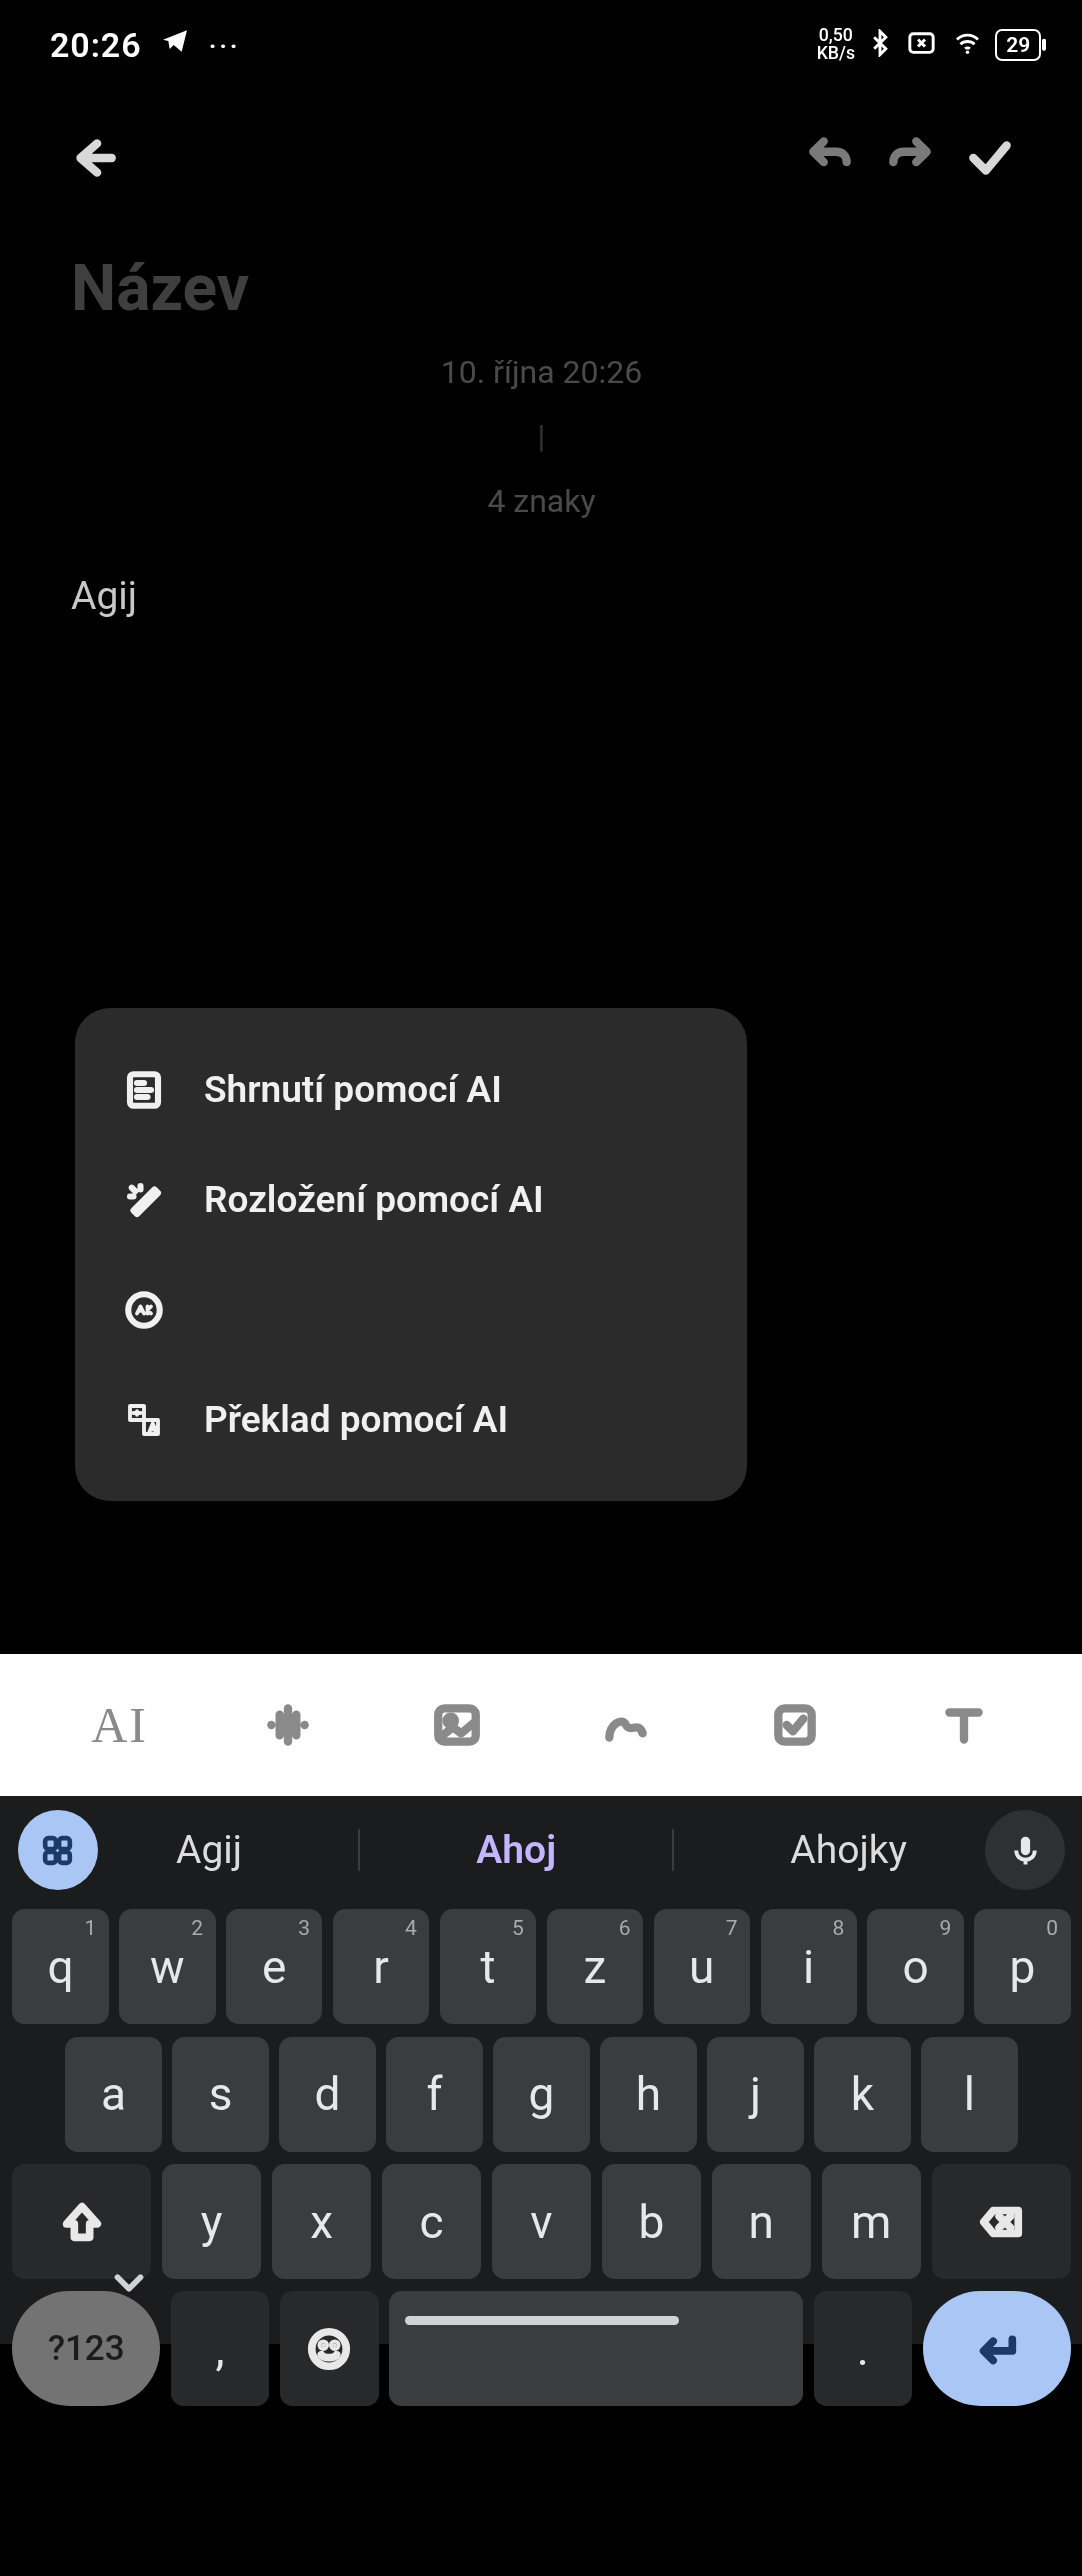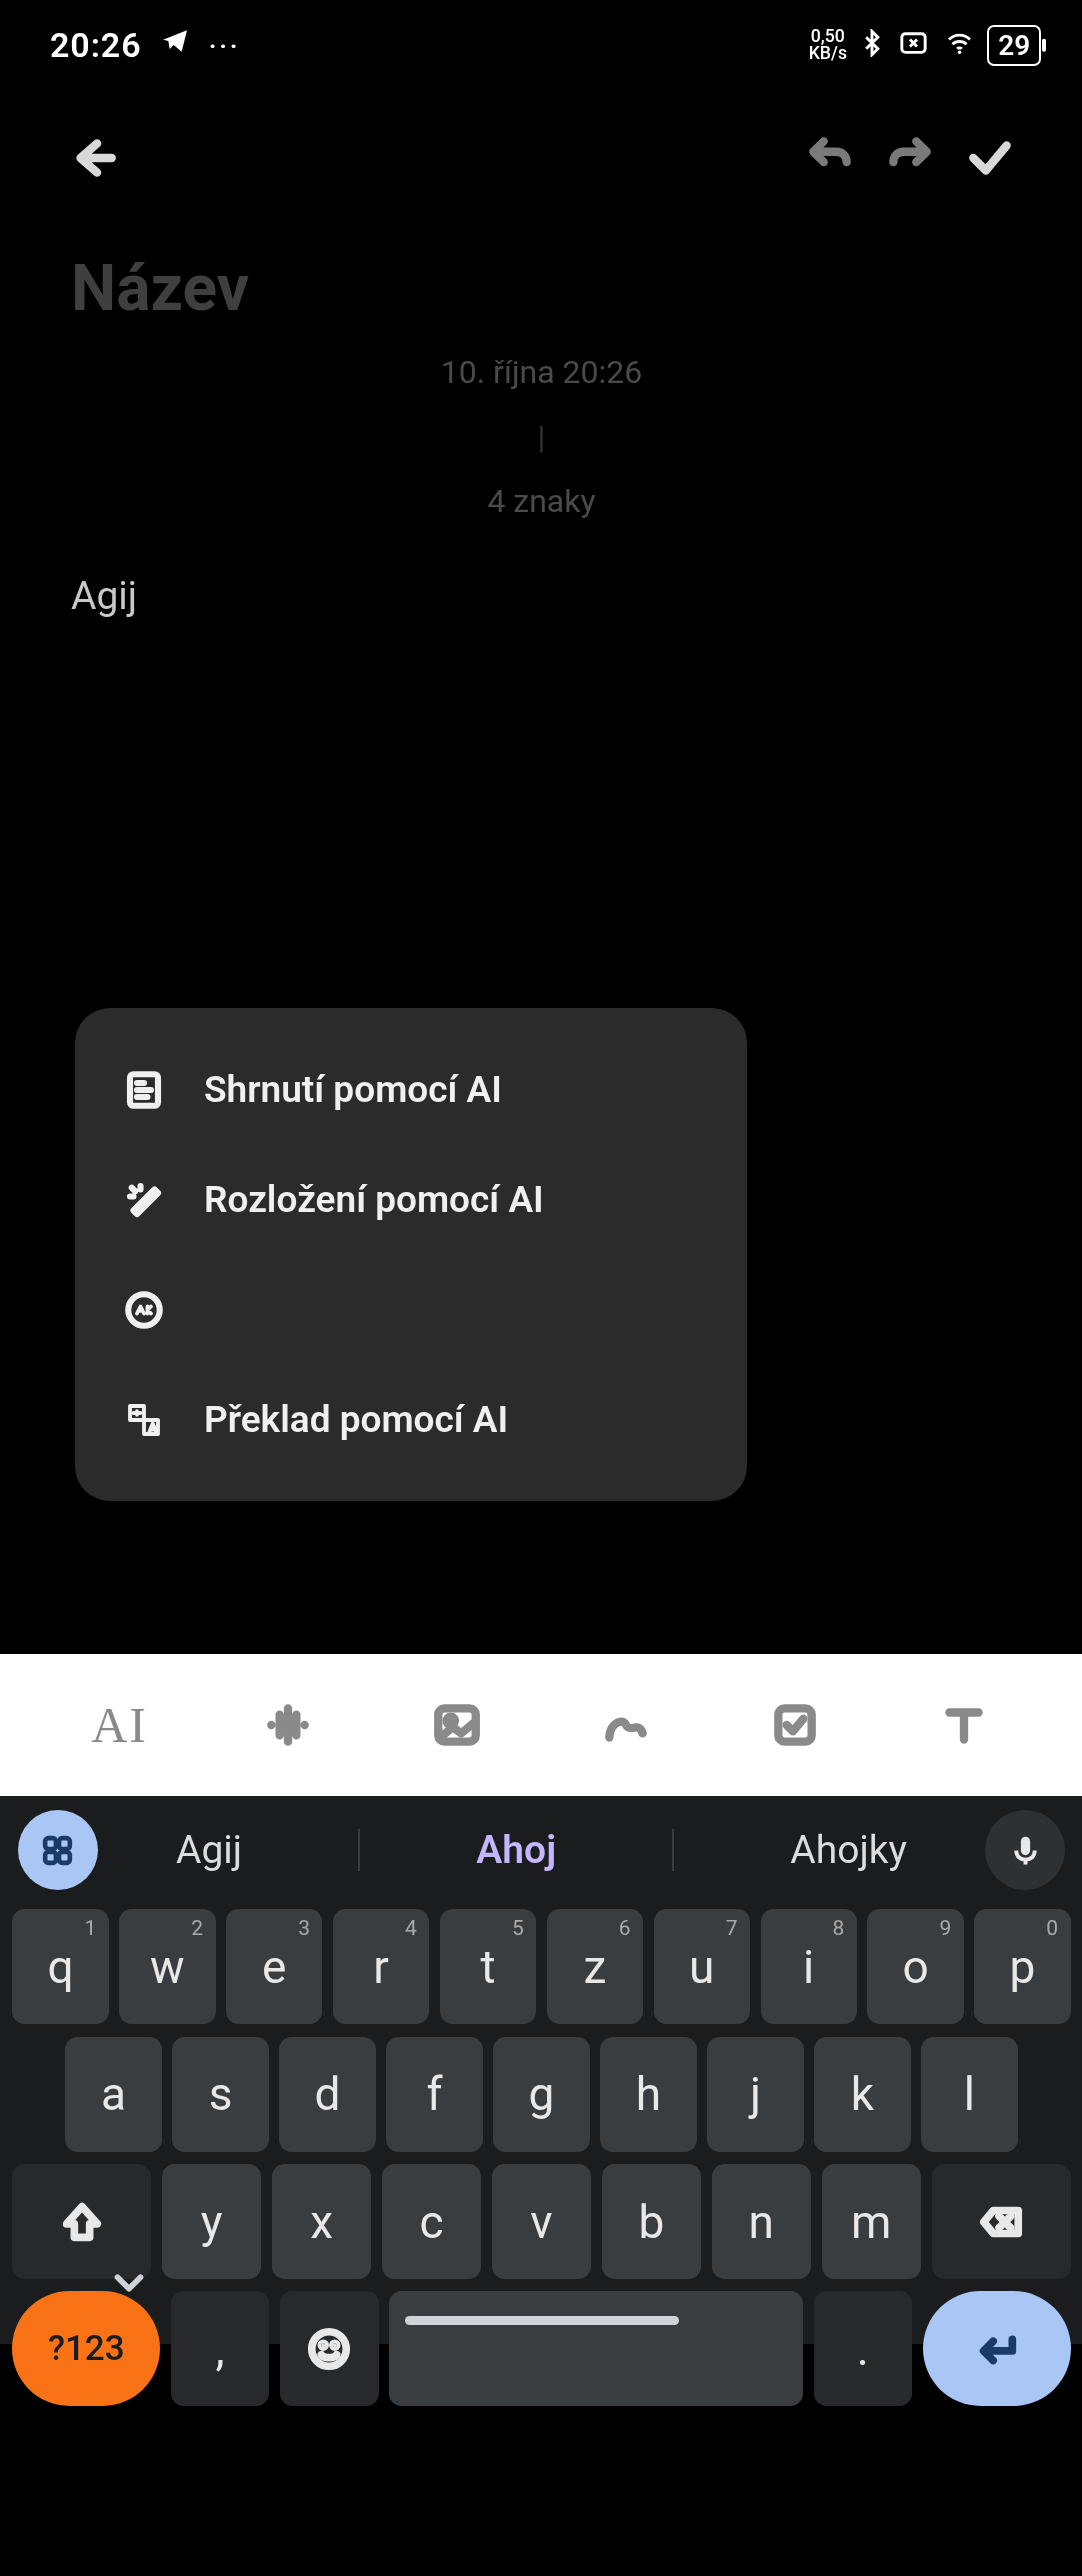--- a/index.html
+++ b/index.html
@@ -5,21 +5,21 @@
   * { box-sizing: border-box; margin: 0; padding: 0; }
   html, body { width: 1083px; height: 2576px; background: #000; color: #fff; font-family: -apple-system, Roboto, "Helvetica Neue", sans-serif; overflow: hidden; }
   .screen { width: 1083px; height: 2344px; position: relative; }
 
   
   .status-bar { display: flex; justify-content: space-between; align-items: center; padding: 25px 42px 17.7px 50px; font-size: 34px; font-weight: 600; }
   .status-left { display: flex; align-items: center; gap: 17.7px; }
   .status-right { display: flex; align-items: center; gap: 10.6px; }
   .status-clock { font-size: 34px; letter-spacing: 0.9px; }
   .status-kbs { font-size: 17.7px; line-height: 1; text-align: center; font-weight: 500; }
-  .status-batt { border: 2.7px solid #fff; border-radius: 7px; padding: 1.8px 8.8px; font-size: 28px; position: relative; }
+  .status-batt { border: 2.7px solid #fff; border-radius: 7px; padding: 1.8px 8.8px; font-size: 21px; position: relative; }
   .status-batt::after { content:""; position:absolute; right:-7px; top:50%; transform:translateY(-50%); width:4.4px; height:12.4px; background:#fff; border-radius:1.8px; }
 
   
   .app-header { display: flex; align-items: center; padding: 35px 53px 26.5px 53px; }
   .app-header .spacer { flex: 1; }
   .hbtn { width: 80px; height: 80px; display:flex; align-items:center; justify-content:center; color:#7a7a7a; }
   .hbtn.bright { color:#d8d8d8; }
   .hbtn svg { width:50px; height:50px; stroke:currentColor; stroke-width:4; fill:none; stroke-linecap:round; stroke-linejoin:round; }
 
   
@@ -52,21 +52,21 @@
   .kb-mic { width:80px; height:80px; border-radius:40px; background:#2e3134; display:flex; align-items:center; justify-content:center; color:#e8e8e8; }
 
   .kb-rows { padding:5.3px 12.4px 0 12.4px; }
   .kb-row { display:flex; gap:10.6px; margin-bottom:12.4px; }
   .kb-row.r2 { padding:0 53px; }
   .key { flex:1; height:115px; background:#3a3d40; border-radius:12.4px; display:flex; align-items:center; justify-content:center; font-size:46px; color:#e8e8e8; position:relative; }
   .key .sup { position:absolute; top:7px; right:12.4px; font-size:21px; color:#aaa; }
   .key.fn { background:#27292b; }
   .key.shift, .key.bksp { flex:1.4; }
   .kb-row.r4 .key { height:115px; }
-  .key.mode { flex:1.5; border-radius:58px; background:#f97316; color:#1a1c1e; font-size:35px; font-weight:500; }
+  .key.mode { flex:1.5; border-radius:58px; background:#737373; color:#1a1c1e; font-size:35px; font-weight:500; }
   .key.space { flex:4.2; background:#3a3d40; }
   .key.enter { flex:1.5; border-radius:58px; background:#a9c6f4; color:#1b3a66; }
   .key.emoji, .key.comma, .key.period { flex:1; }
   .key svg { width:46px; height:46px; stroke:currentColor; stroke-width:4; fill:none; stroke-linecap:round; stroke-linejoin:round; }
 
   
   .navbar { position:absolute; left:0; right:0; bottom:0; height:115px; display:flex; align-items:center; justify-content:center; }
   .nav-chevron { position:absolute; left:106px; bottom:35px; color:#cfd2d6; }
   .nav-pill { width:274px; height:8.8px; background:#cfd2d6; border-radius:4.4px; position:absolute; bottom:19.5px; }
 </style>

